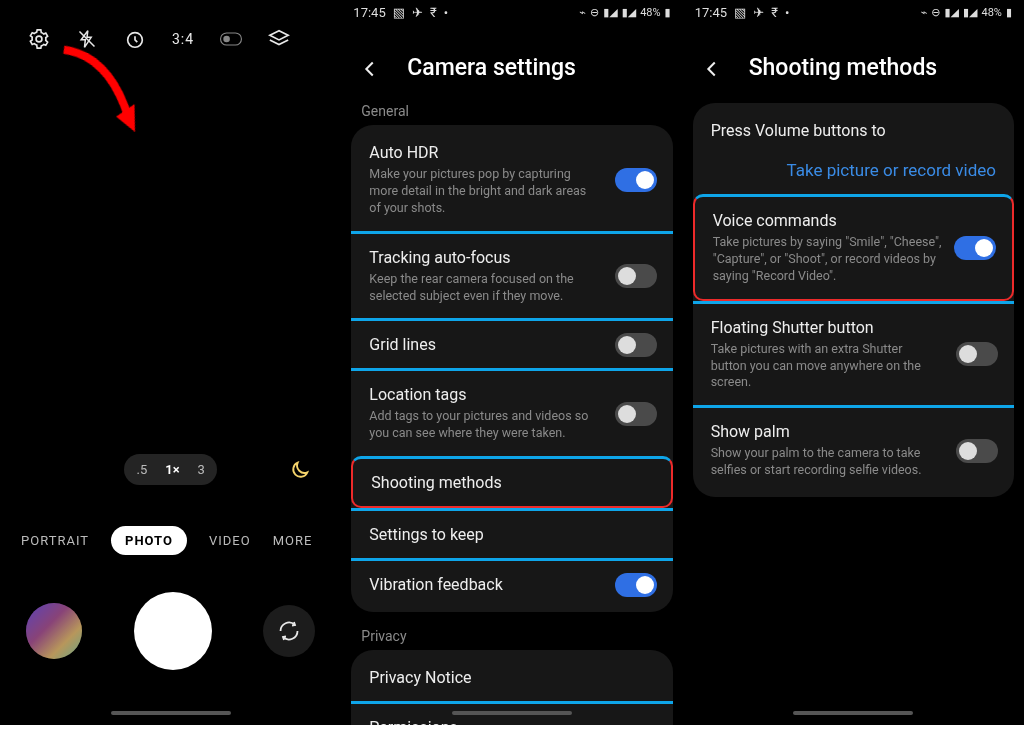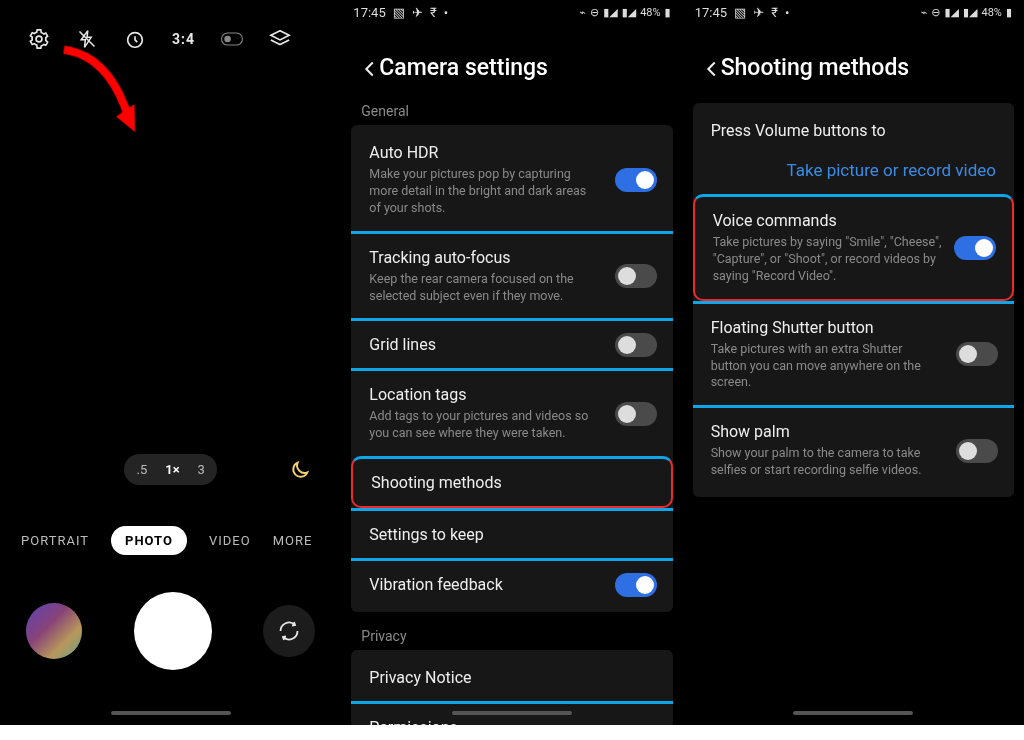--- a/index.html
+++ b/index.html
@@ -26,21 +26,21 @@
     gap: 26px;
     padding: 28px 18px 0 28px;
     font-size: 14px;
     color: #e8e8e8;
   }
   .icon-gear, .icon-flash, .icon-timer, .icon-motion, .icon-layers, .moon-icon {
     width: 22px; height: 22px;
     display: inline-flex; align-items: center; justify-content: center;
     color:#e8e8e8;
   }
-  .ratio-txt { font-weight: 700; letter-spacing: 1px; }
+  .ratio-txt { font-weight: 400; letter-spacing: 1px; }
   .arrow-annot {
     position: absolute;
     top: 45px; left: 45px;
     transform: rotate(200deg);
     pointer-events:none;
   }
   .arrow-annot svg{filter:drop-shadow(0 0 1px #000);}
   .zoom-row {
     position: absolute;
     bottom: 240px; left: 0; right: 0;
@@ -89,29 +89,29 @@
     width:120px;height:4px;border-radius:3px;background:#555;
   }
   
   .status-bar{
     display:flex;justify-content:space-between;align-items:center;
     padding:5px 12px 0 12px;font-size:13px;color:#ddd;
   }
   .status-left{display:flex;align-items:center;gap:7px;}
   .status-right{display:flex;align-items:center;gap:4px;font-size:11px;}
   .settings-header{
-    display:flex;align-items:center;gap:0;
+    display:flex;align-items:center;gap:28px;
     padding:34px 18px 18px 18px;font-size:23px;font-weight:500;
   }
   .back-chev{width:20px;height:20px;}
   .section-label{
     color:#8a8a8a;font-size:14px;padding:4px 0 6px 20px;
   }
   .card{
-    background:#171717;margin:0 10px 12px 10px;border-radius:6px;
+    background:#171717;margin:0 10px 12px 10px;border-radius:22px;
     padding:4px 0;
   }
   .row{
     padding:14px 18px;position:relative;
   }
   .row + .row{border-top:3px solid #0ea5e9;margin:0 0px;padding-top:14px;}
   .row-title{font-size:16px;color:#eee;}
   .row-sub{font-size:12.5px;color:#8a8a8a;margin-top:4px;line-height:1.35;max-width:230px;}
   .row-link{font-size:17px;color:#3a8be5;margin-top:20px;text-align:right;}
   .toggle{

